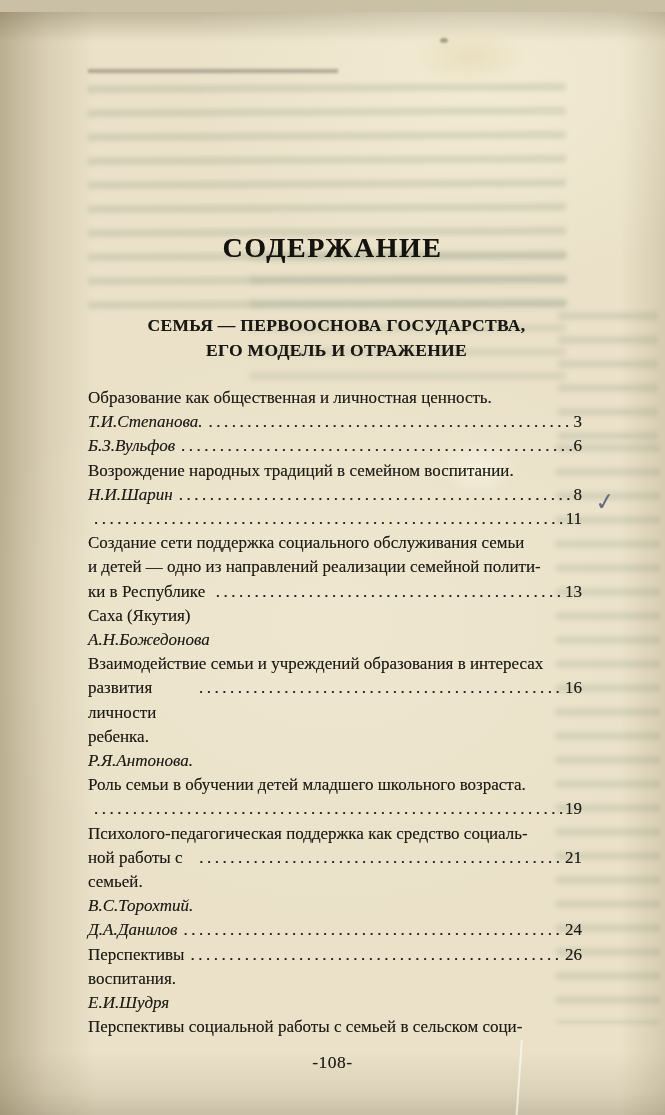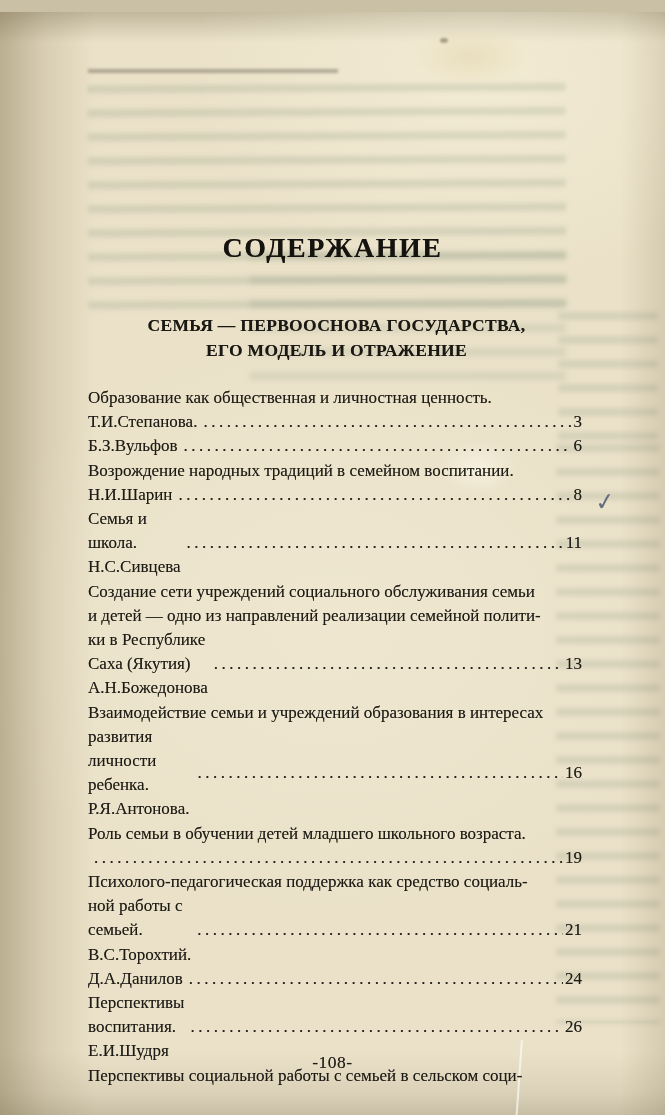--- a/index.html
+++ b/index.html
@@ -78,23 +78,23 @@
     font-size:17.5px; font-weight:bold; line-height:25px; letter-spacing:0.3px;
     color:#1a1813;
     text-shadow:0 0 0.5px rgba(35,30,20,0.55);
   }
   .toc {
     position:absolute; top:374px; left:88px; width:494px;
     font-size:17px; line-height:24.2px;
     color:#1d1b16;
     text-shadow:0 0 0.5px rgba(40,35,25,0.5);
   }
-  .toc-line { display:flex; align-items:center; }
+  .toc-line { display:flex; align-items:flex-start; }
   .toc-text { white-space:pre-wrap; flex:0 1 auto; }
-  .toc-text .author { }
+  .toc-text .author { font-style:italic; }
   .dots {
     flex:1 1 auto; overflow:hidden; white-space:nowrap;
     letter-spacing:3.5px; margin:0 2px 0 6px;
   }
   .pagenum { flex:0 0 auto; }
 
   .margin-mark {
     position:absolute; left:595px; top:476px;
     font-size:24px; color:#4d5a74; opacity:0.85;
     transform:rotate(-8deg);
@@ -145,26 +145,25 @@
       </div>
       <div class="toc-line">
         <span class="toc-text"><span>Возрождение народных традиций в семейном воспитании.</span></span>
       </div>
       <div class="toc-line">
         <span class="toc-text"><span class="author">Н.И.Шарин</span></span>
         <span class="dots">............................................................................................................................................</span>
         <span class="pagenum">8</span>
       </div>
       <div class="toc-line">
-        <span class="toc-text"><span>Семья и школа. </span><span class="author">Н.С.Сивцева</span></span>
         <span class="dots">............................................................................................................................................</span>
         <span class="pagenum">11</span>
       </div>
       <div class="toc-line">
-        <span class="toc-text"><span>Создание сети учреждений социального обслуживания семьи</span></span>
+        <span class="toc-text"><span>Создание сети поддержка социального обслуживания семьи</span></span>
       </div>
       <div class="toc-line">
         <span class="toc-text"><span>и детей — одно из направлений реализации семейной полити-</span></span>
       </div>
       <div class="toc-line">
         <span class="toc-text"><span>ки в Республике Саха (Якутия) </span><span class="author">А.Н.Божедонова</span></span>
         <span class="dots">............................................................................................................................................</span>
         <span class="pagenum">13</span>
       </div>
       <div class="toc-line">

